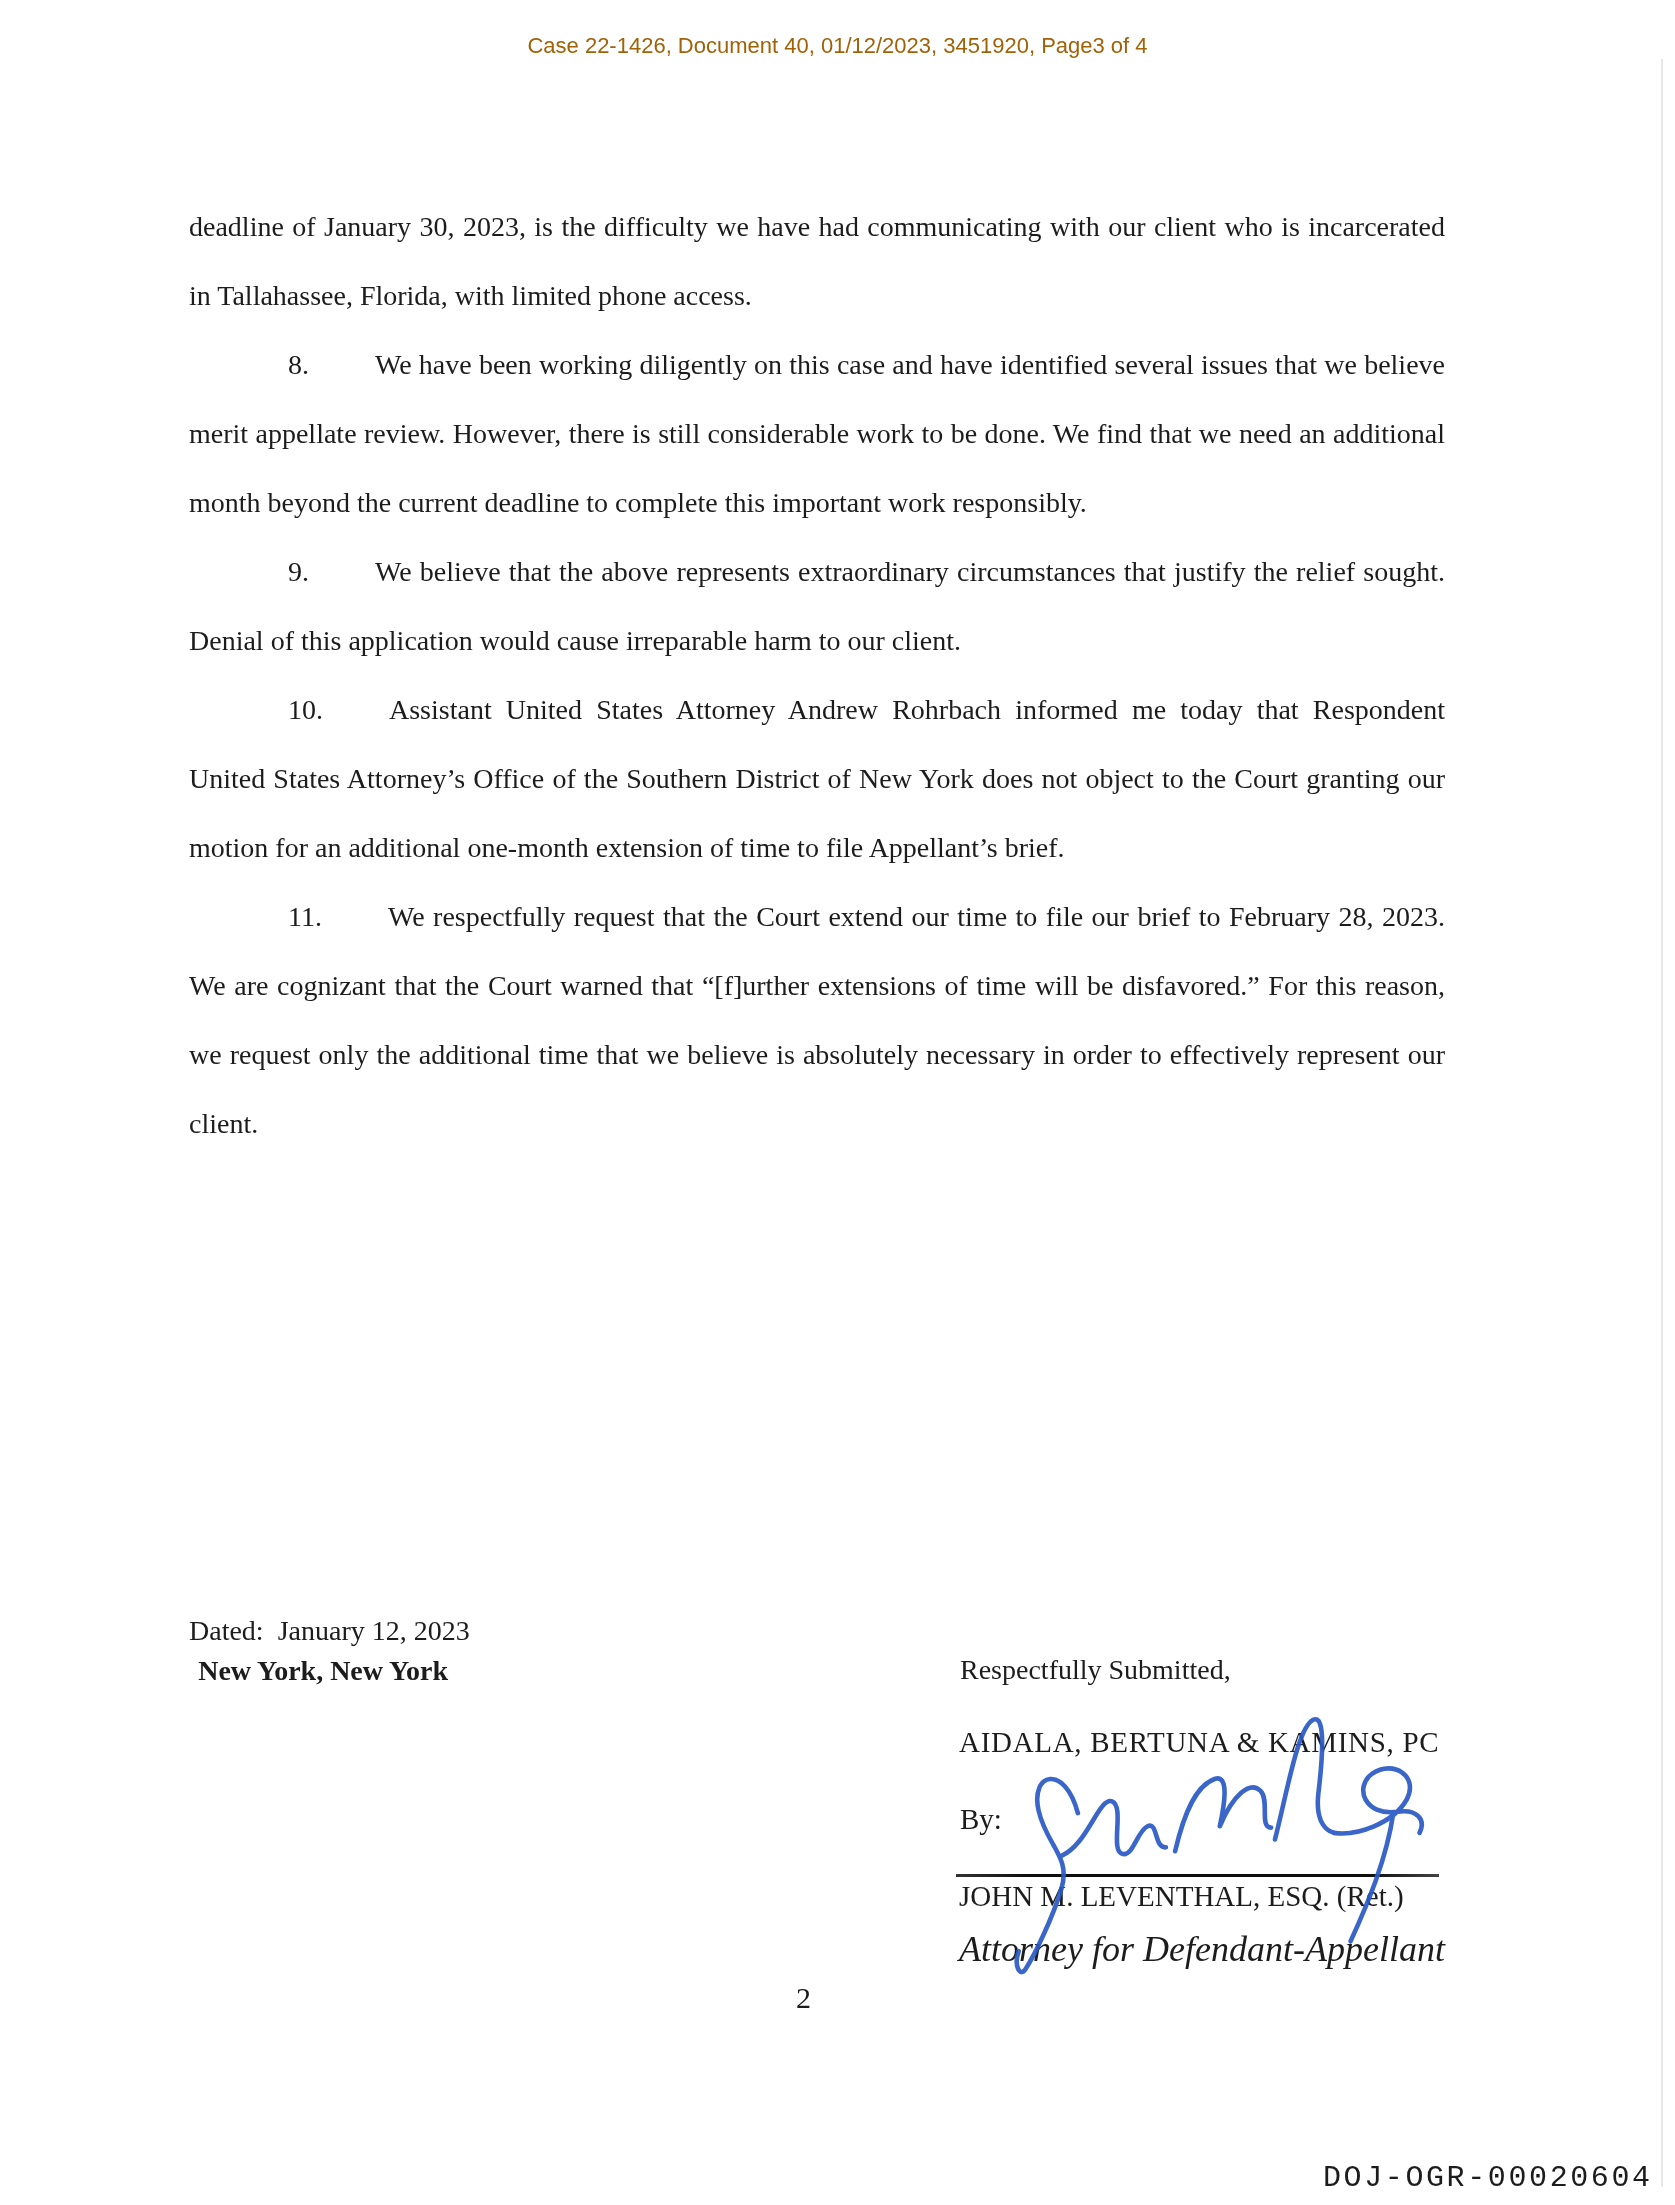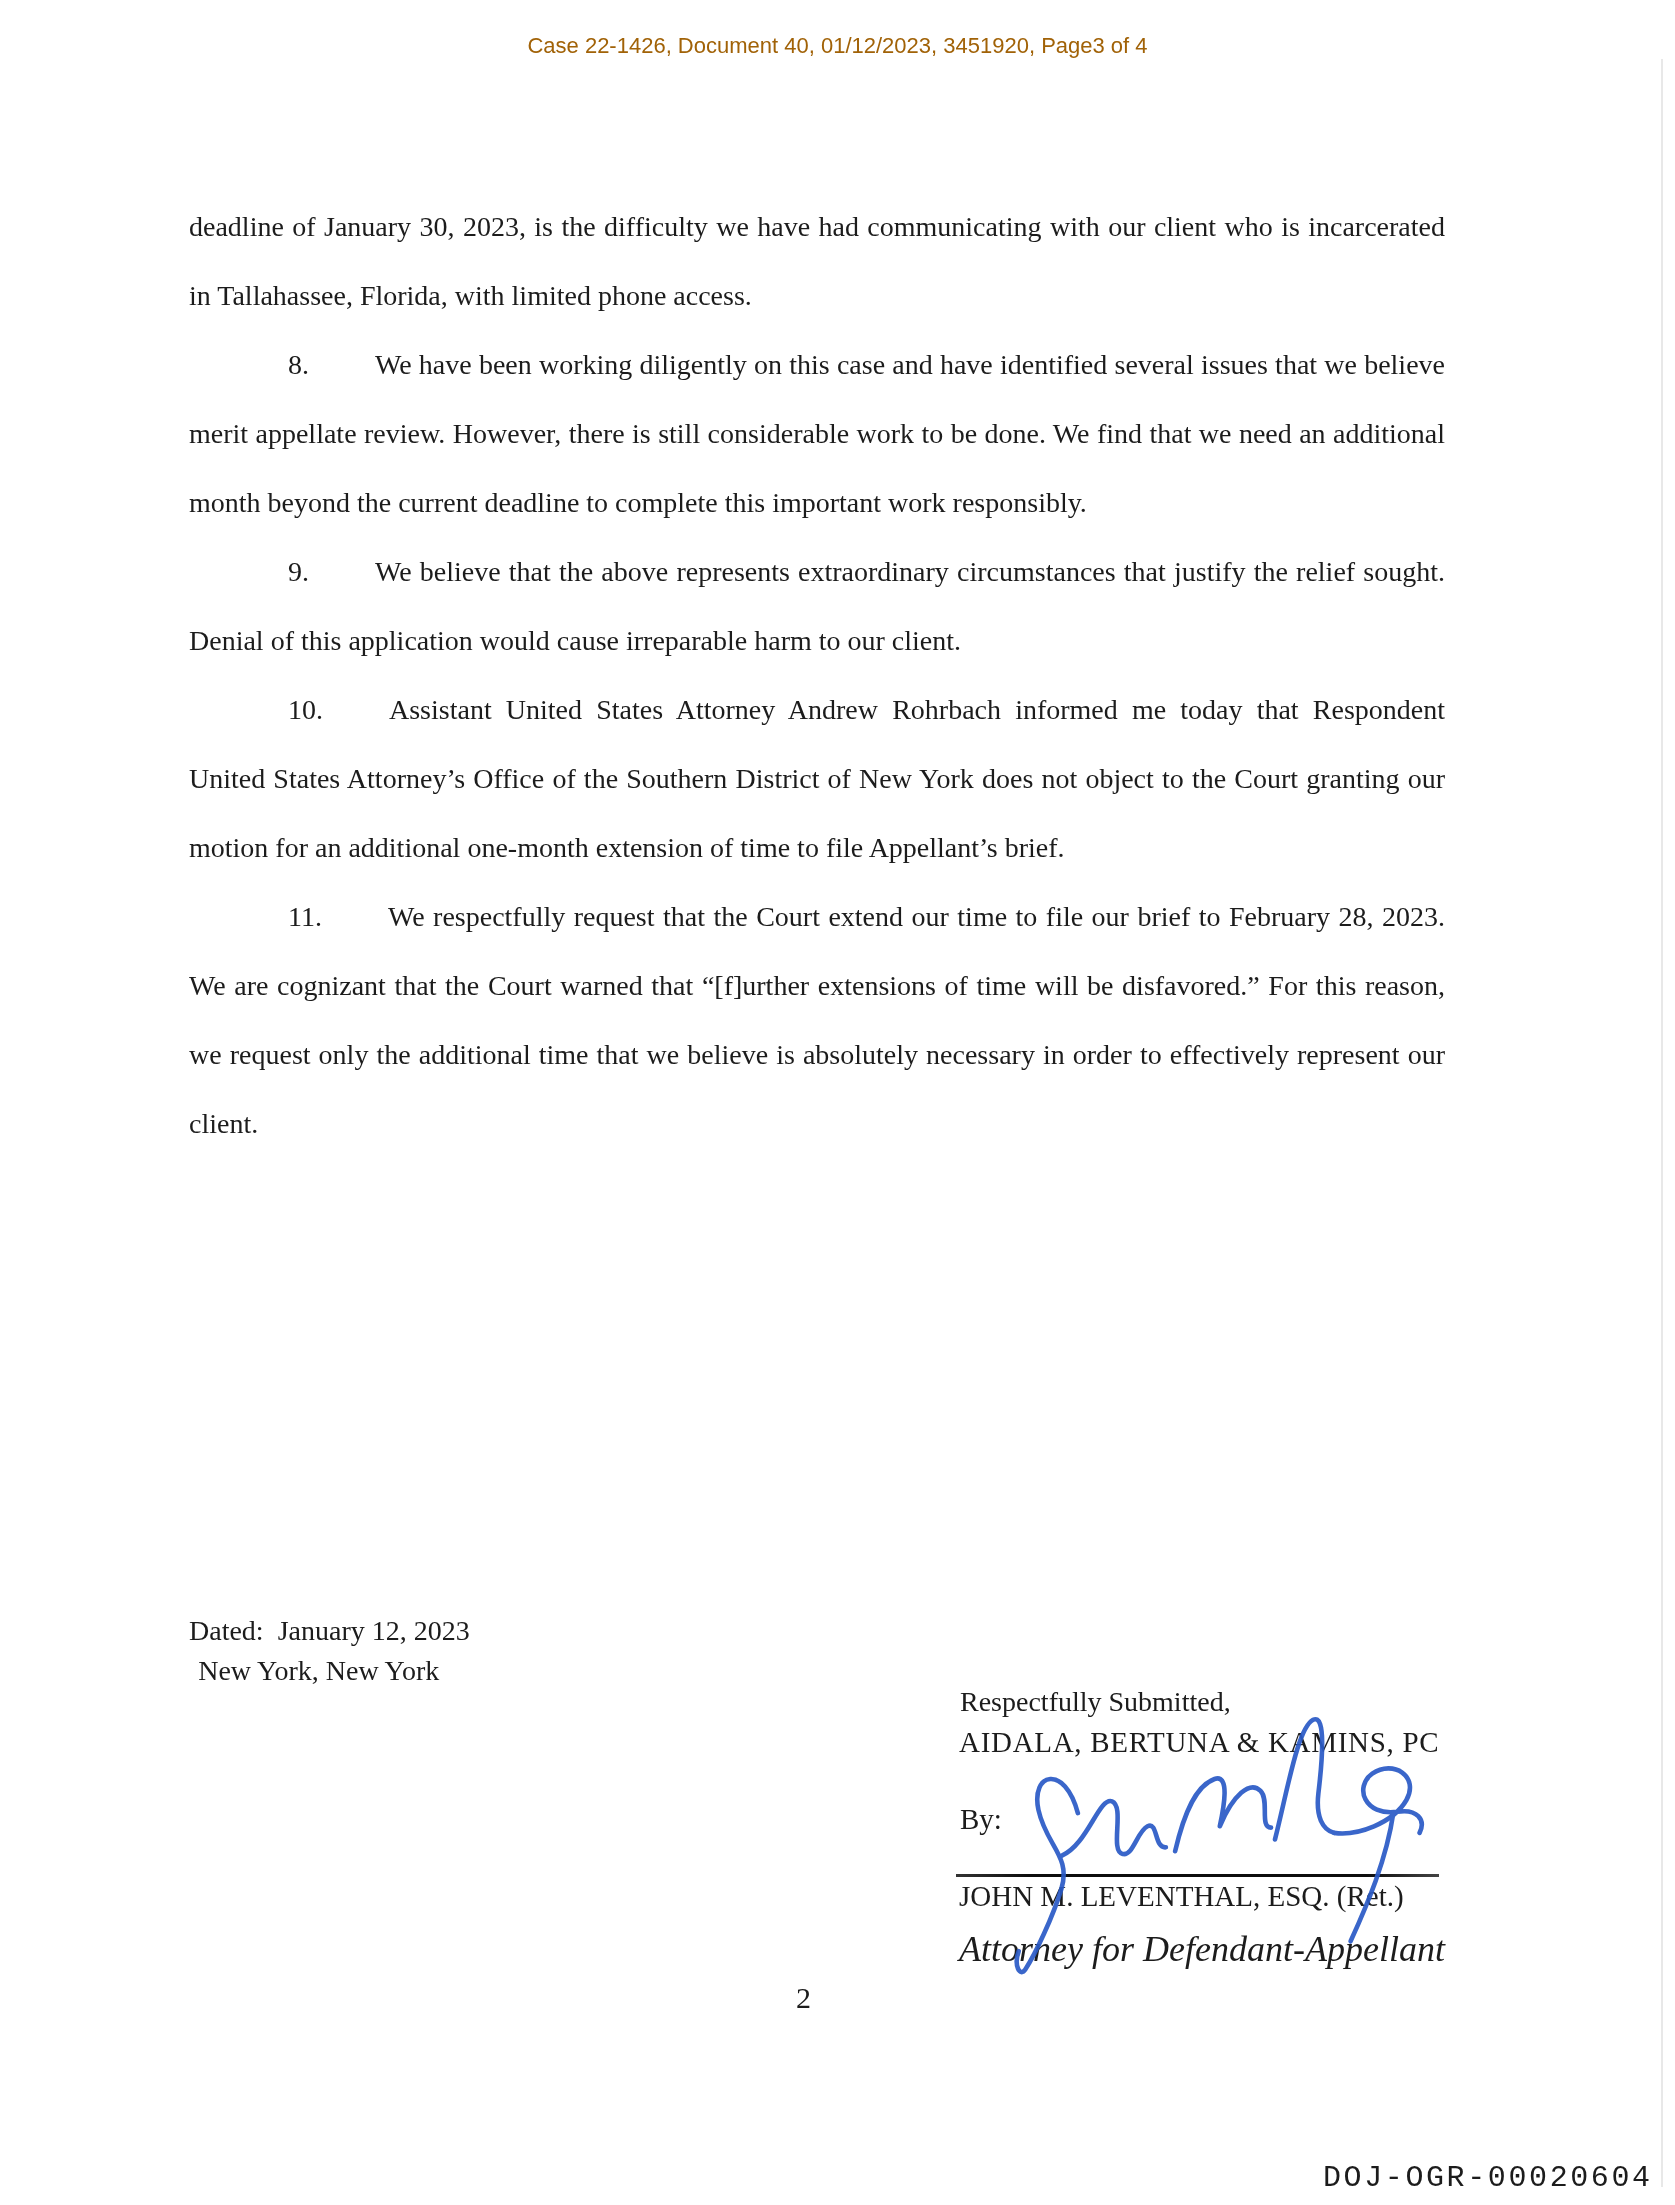--- a/index.html
+++ b/index.html
@@ -13,23 +13,23 @@
   .body-text{position:absolute;left:189px;top:192px;width:1256px;
              font-size:28px;line-height:69px;text-align:justify;}
   .body-text p{margin:0;}
   p.numbered{text-indent:99px;}
   p.wherefore{text-indent:71px;}
   .numgap{display:inline-block;width:66px;}
   .lead-bold{font-weight:bold;}
 
   .dated-block{position:absolute;left:189px;top:1611px;font-size:28px;
                line-height:40px;white-space:nowrap;}
-  .dated-block .place{padding-left:9.2px;}
+  .dated-block .place{padding-left:9.2px;font-weight:bold;}
 
-  .respect{position:absolute;left:960px;top:1654px;font-size:28px;white-space:nowrap;margin-top:32px;}
+  .respect{position:absolute;left:960px;top:1654px;font-size:28px;white-space:nowrap;}
   .firm{position:absolute;left:959px;top:1726px;font-size:29px;font-weight:normal;
         white-space:nowrap;letter-spacing:0.7px;}
   .by{position:absolute;left:960px;top:1803px;font-size:29px;}
 
   .sig-line{position:absolute;left:956px;top:1874px;width:483px;height:3.3px;
             background:linear-gradient(to right,#333,#0d0d0d 15%,#0d0d0d 85%,#444);}
   .sig-svg{position:absolute;left:999px;top:1708px;width:460px;height:276px;z-index:5;}
 
   .atty-name{position:absolute;left:959px;top:1880px;font-size:29px;white-space:nowrap;}
   .atty-role{position:absolute;left:959px;top:1928px;font-size:36px;font-style:italic;

